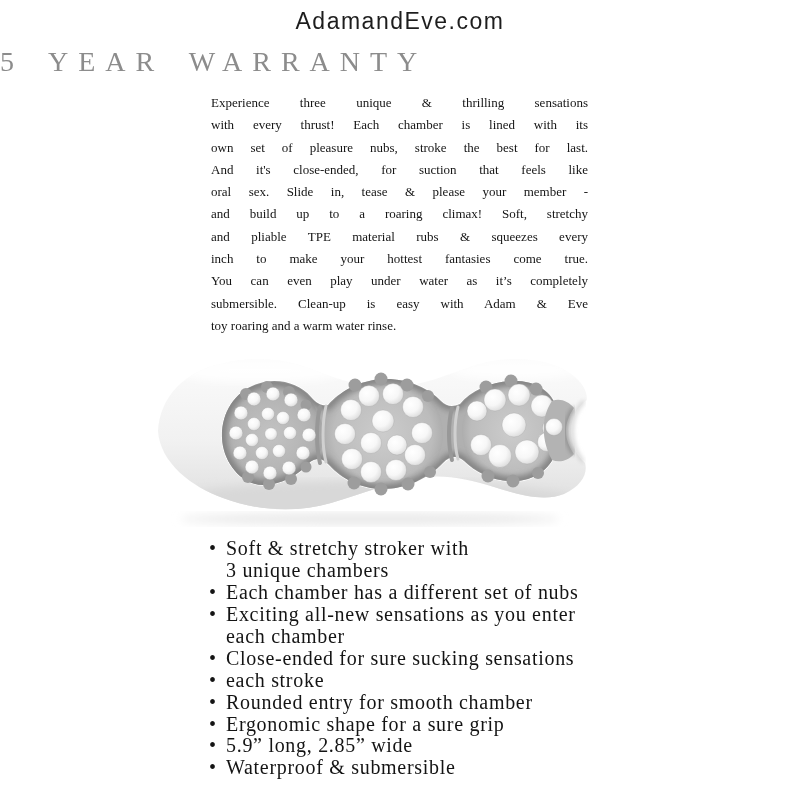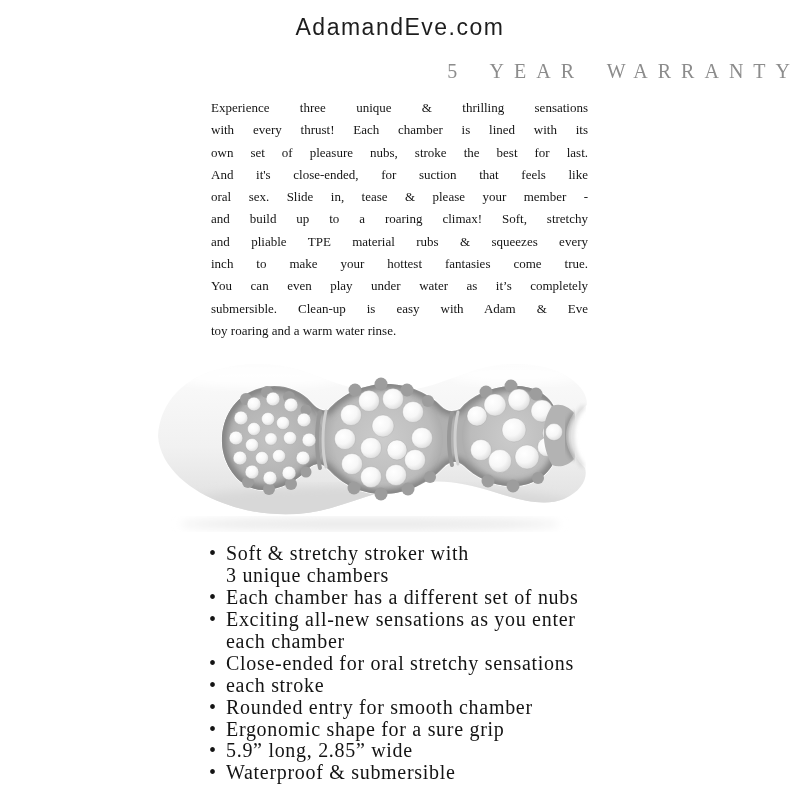--- a/index.html
+++ b/index.html
@@ -4,26 +4,26 @@
 <style>
   html,body{margin:0;padding:0;background:#ffffff;}
   body{
     width:800px;height:800px;overflow:hidden;
     font-family:"Liberation Serif","DejaVu Serif",serif;
     color:#141414;
   }
   .site{
     font-family:"Liberation Sans","DejaVu Sans",sans-serif;
     font-size:23px;line-height:1;letter-spacing:1.5px;
-    text-align:center;padding-top:16px;color:#1d1d1d;
+    text-align:center;padding-top:10px;color:#1d1d1d;
   }
   .warranty{
-    font-size:20px;line-height:1;margin-top:22px;
+    font-size:28px;line-height:1;margin-top:15px;
     color:#8c8c8c;letter-spacing:10px;word-spacing:8px;
-    text-align:right;font-weight:400;
+    text-align:left;font-weight:400;
   }
   .para{
     width:377px;margin:16px 0 0 211px;
     font-size:13px;line-height:22.3px;
   }
   .pline{text-align:justify;text-align-last:justify;}
   .pline.last{text-align:justify;text-align-last:left;}
   .illus{position:relative;height:191px;margin-top:6px;}
   .illus svg{position:absolute;left:150px;top:0;}
   .features{
@@ -227,21 +227,21 @@
     <div class="item">
       <span class="dot">•</span>
       <span class="ftext">
         <span class="bl">Exciting all-new sensations as you enter</span>
         <span class="bl">each chamber</span>
       </span>
     </div>
     <div class="item">
       <span class="dot">•</span>
       <span class="ftext">
-        <span class="bl">Close-ended for oral stretchy sensations</span>
+        <span class="bl">Close-ended for sure sucking sensations</span>
       </span>
     </div>
     <div class="item">
       <span class="dot">•</span>
       <span class="ftext">
         <span class="bl">each stroke</span>
       </span>
     </div>
     <div class="item">
       <span class="dot">•</span>

